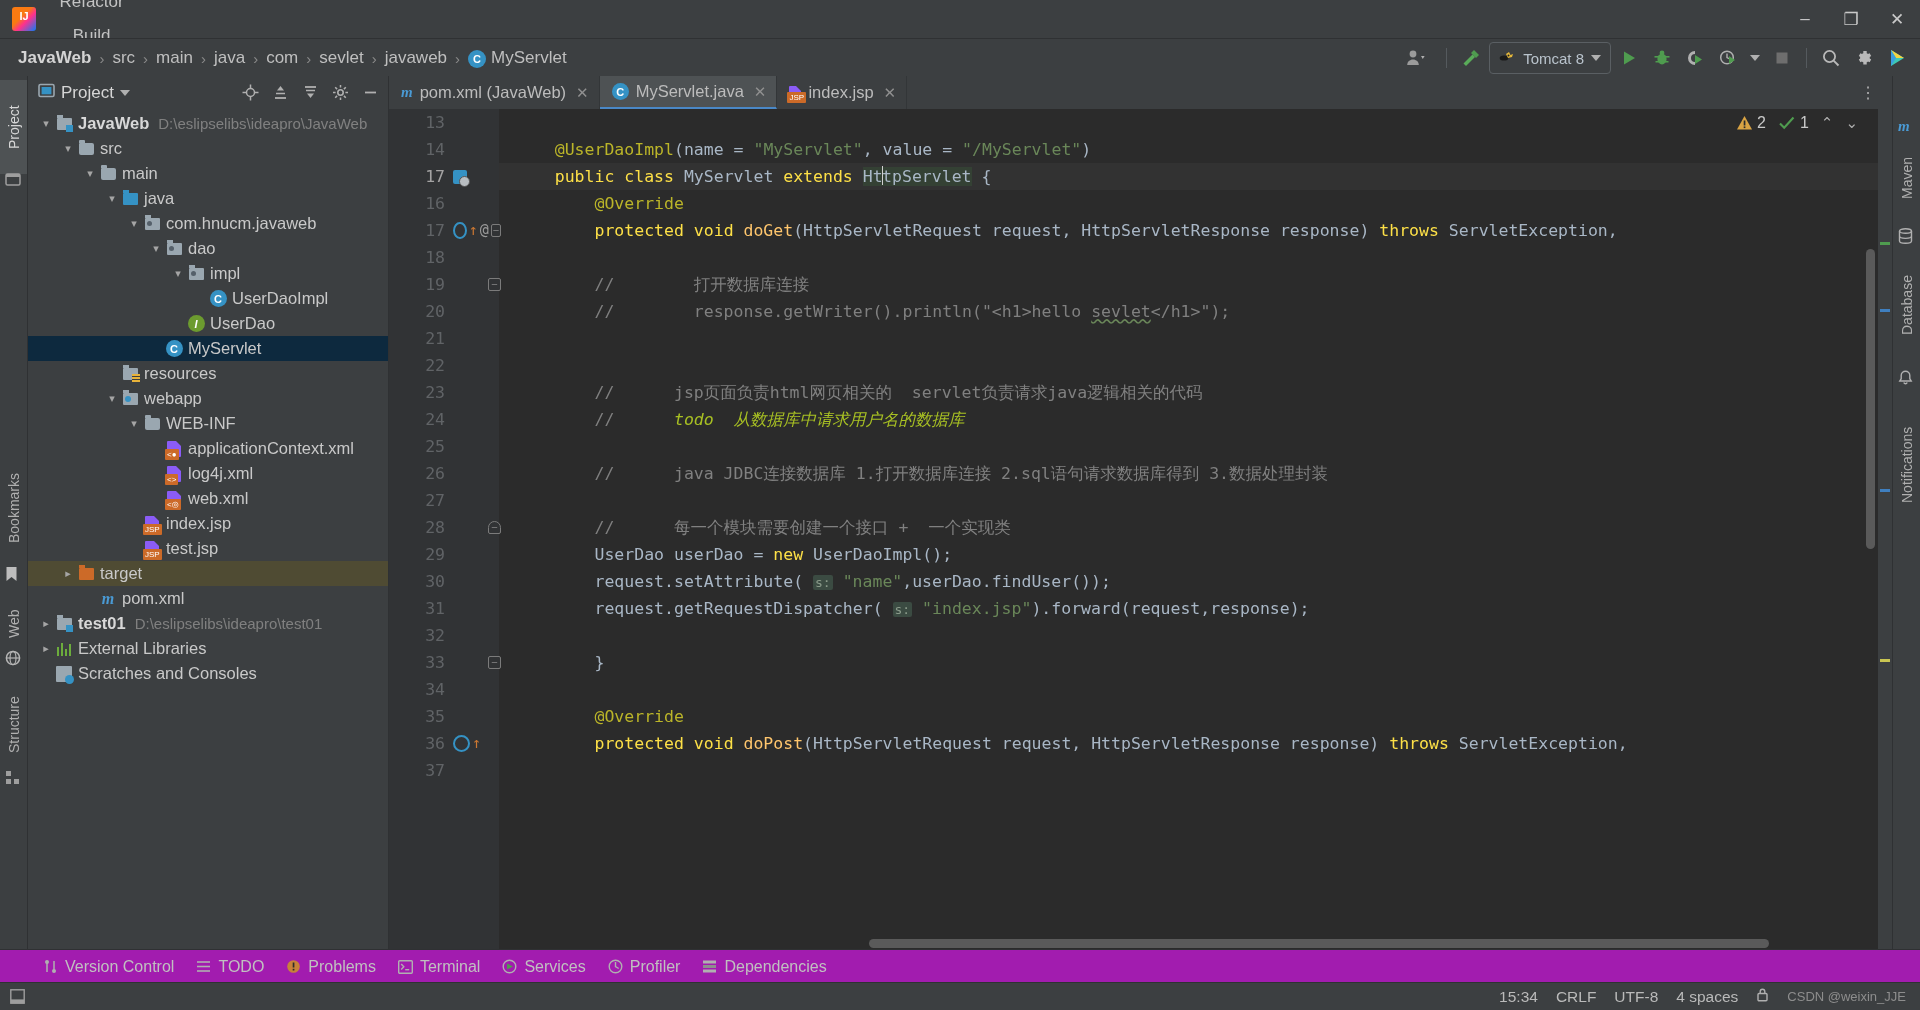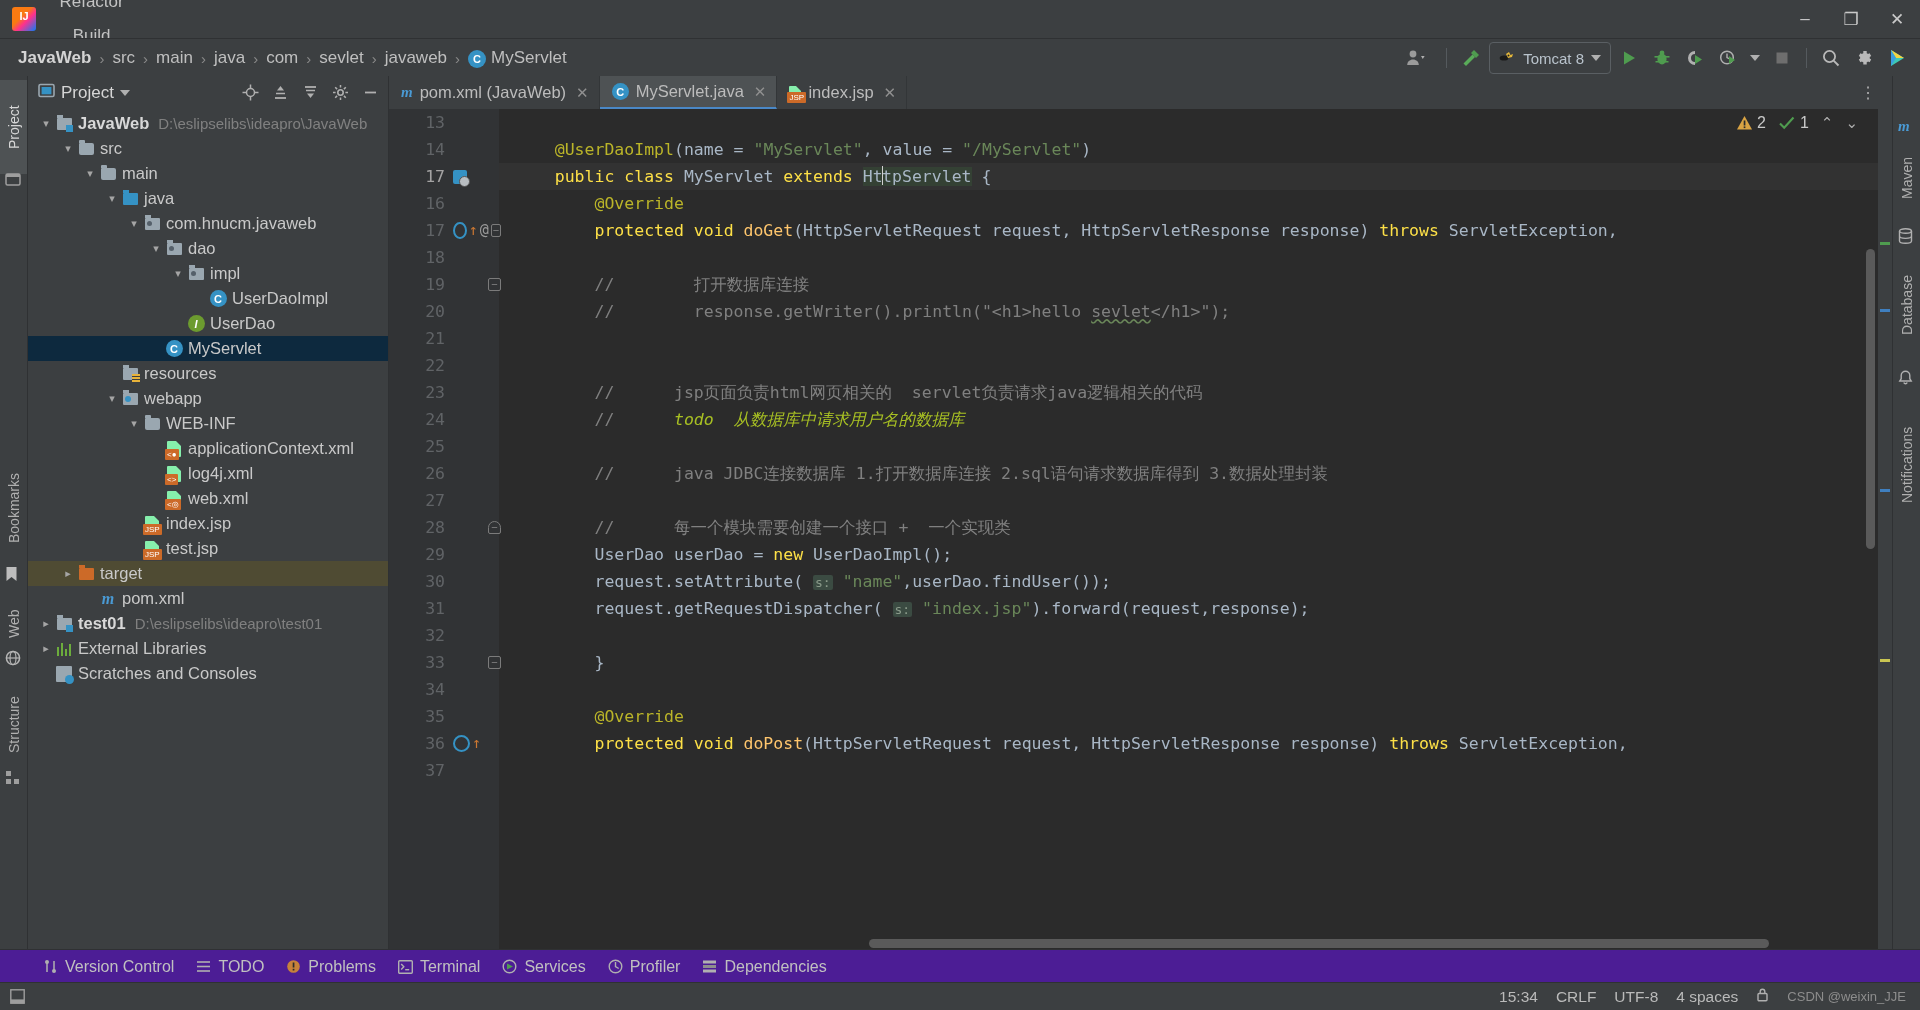--- a/index.html
+++ b/index.html
@@ -86,21 +86,21 @@
   .f-res::before{content:"";position:absolute;left:0;top:-3px;width:6px;height:3px;background:#9aa7b0;}
   .f-res::after{content:"";position:absolute;right:-2px;bottom:-2px;width:8px;height:8px;
                 background:repeating-linear-gradient(#e8b33a 0 2px,#3c3f41 2px 3px);}
   .f-web{width:15px;height:12px;background:#9aa7b0;border-radius:1px;position:relative;}
   .f-web::before{content:"";position:absolute;left:0;top:-3px;width:6px;height:3px;background:#9aa7b0;}
   .f-web::after{content:"";position:absolute;left:2px;top:3px;width:6px;height:6px;border-radius:50%;background:#3592c4;}
   .c-circ{width:17px;height:17px;border-radius:50%;background:#3592c4;color:#fff;font-size:11px;
           display:flex;align-items:center;justify-content:center;font-weight:bold;}
   .i-circ{width:17px;height:17px;border-radius:50%;background:#6c9b2f;color:#fff;font-size:11px;
           display:flex;align-items:center;justify-content:center;font-weight:bold;font-style:italic;}
-  .xfile{width:14px;height:16px;background:#86efac;position:relative;border-radius:1px;}
+  .xfile{width:14px;height:16px;background:#8b5cf6;position:relative;border-radius:1px;}
   .xfile::before{content:"";position:absolute;right:0;top:0;border-width:0 5px 5px 0;
                  border-style:solid;border-color:transparent #3c3f41 transparent transparent;}
   .xbadge{position:absolute;left:-2px;bottom:-3px;background:#cc6a28;color:#fff;font-size:8px;
           line-height:9px;padding:1px 2px;border-radius:1px;font-family:"Liberation Sans",sans-serif;}
   .mlogo{color:#4a9ad4;font-weight:bold;font-style:italic;font-size:16px;font-family:"Liberation Serif",serif;}
   .liblogo{display:flex;gap:1.5px;align-items:flex-end;height:14px;}
   .liblogo i{display:block;width:2.5px;background:#6cad3c;}
   .scr{width:16px;height:16px;background:#9aa7b0;position:relative;border-radius:1px;}
   .scr::after{content:"";position:absolute;right:-2px;bottom:-2px;width:9px;height:9px;border-radius:50%;background:#3592c4;}
 
@@ -159,21 +159,21 @@
 
   
   .hscroll{position:absolute;left:110px;right:16px;bottom:2px;height:9px;}
   .hthumb{position:absolute;left:370px;width:900px;height:9px;background:#5a5a5a;border-radius:5px;}
   .vthumb{position:absolute;right:17px;top:140px;width:9px;height:300px;background:#5a5a5a;border-radius:5px;}
 
   
   .railR{width:27px;background:#3c3f41;border-left:1px solid #2f3133;position:relative;flex:none;}
 
   
-  .btmbar{position:absolute;left:0;right:0;bottom:27px;height:33px;background:#4c1d95;
+  .btmbar{position:absolute;left:0;right:0;bottom:27px;height:33px;background:#a21caf;
           border-top:1px solid #2f3133;display:flex;align-items:center;padding-left:34px;gap:4px;}
   .btn-tw{display:flex;align-items:center;gap:7px;padding:4px 9px;color:#c0c0c0;font-size:16px;border-radius:3px;white-space:nowrap;}
   .status{position:absolute;left:0;right:0;bottom:0;height:27px;background:#3c3f41;
           border-top:1px solid #2f3133;display:flex;align-items:center;}
   .st-left{width:34px;display:flex;align-items:center;justify-content:center;}
   .st-right{margin-left:auto;display:flex;align-items:center;gap:18px;padding-right:14px;color:#bababa;font-size:15.5px;}
   .wm{color:#8d8d8d;font-size:13px;}
 </style>
 </head>
 <body>

